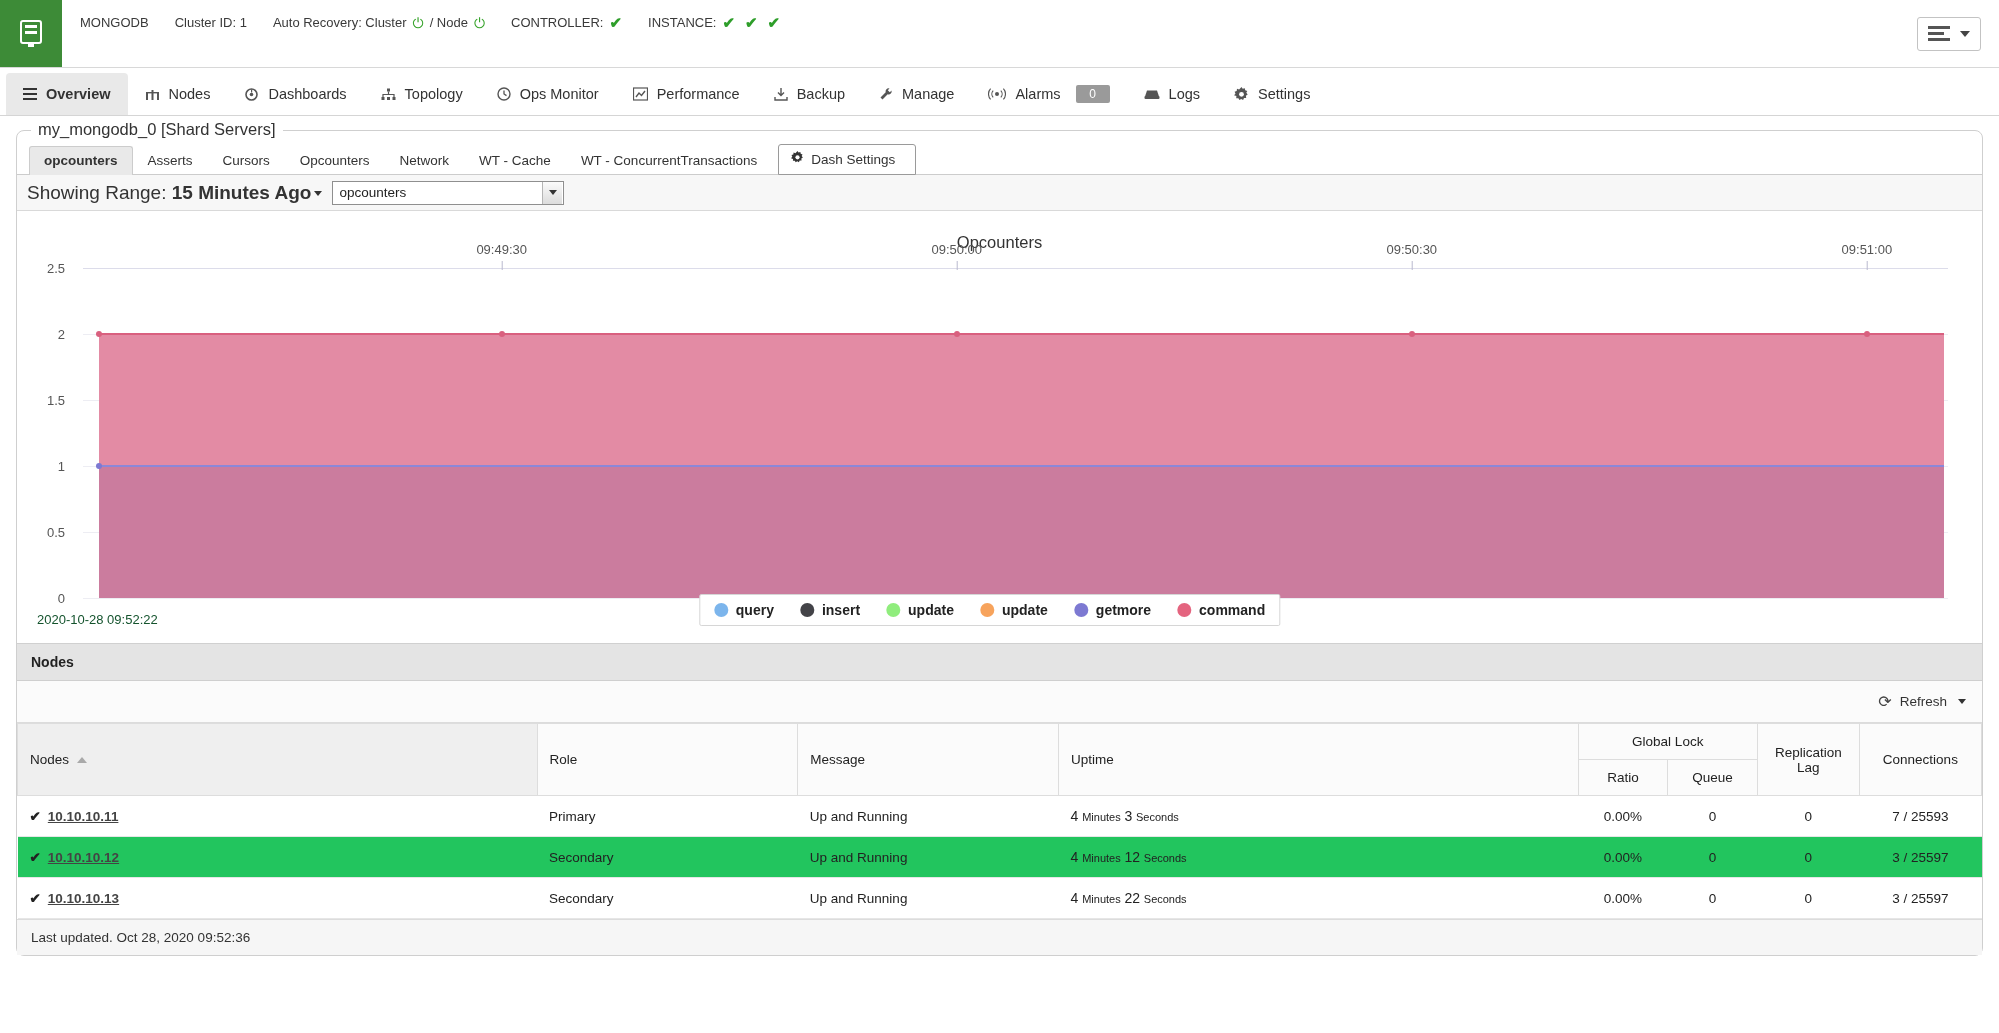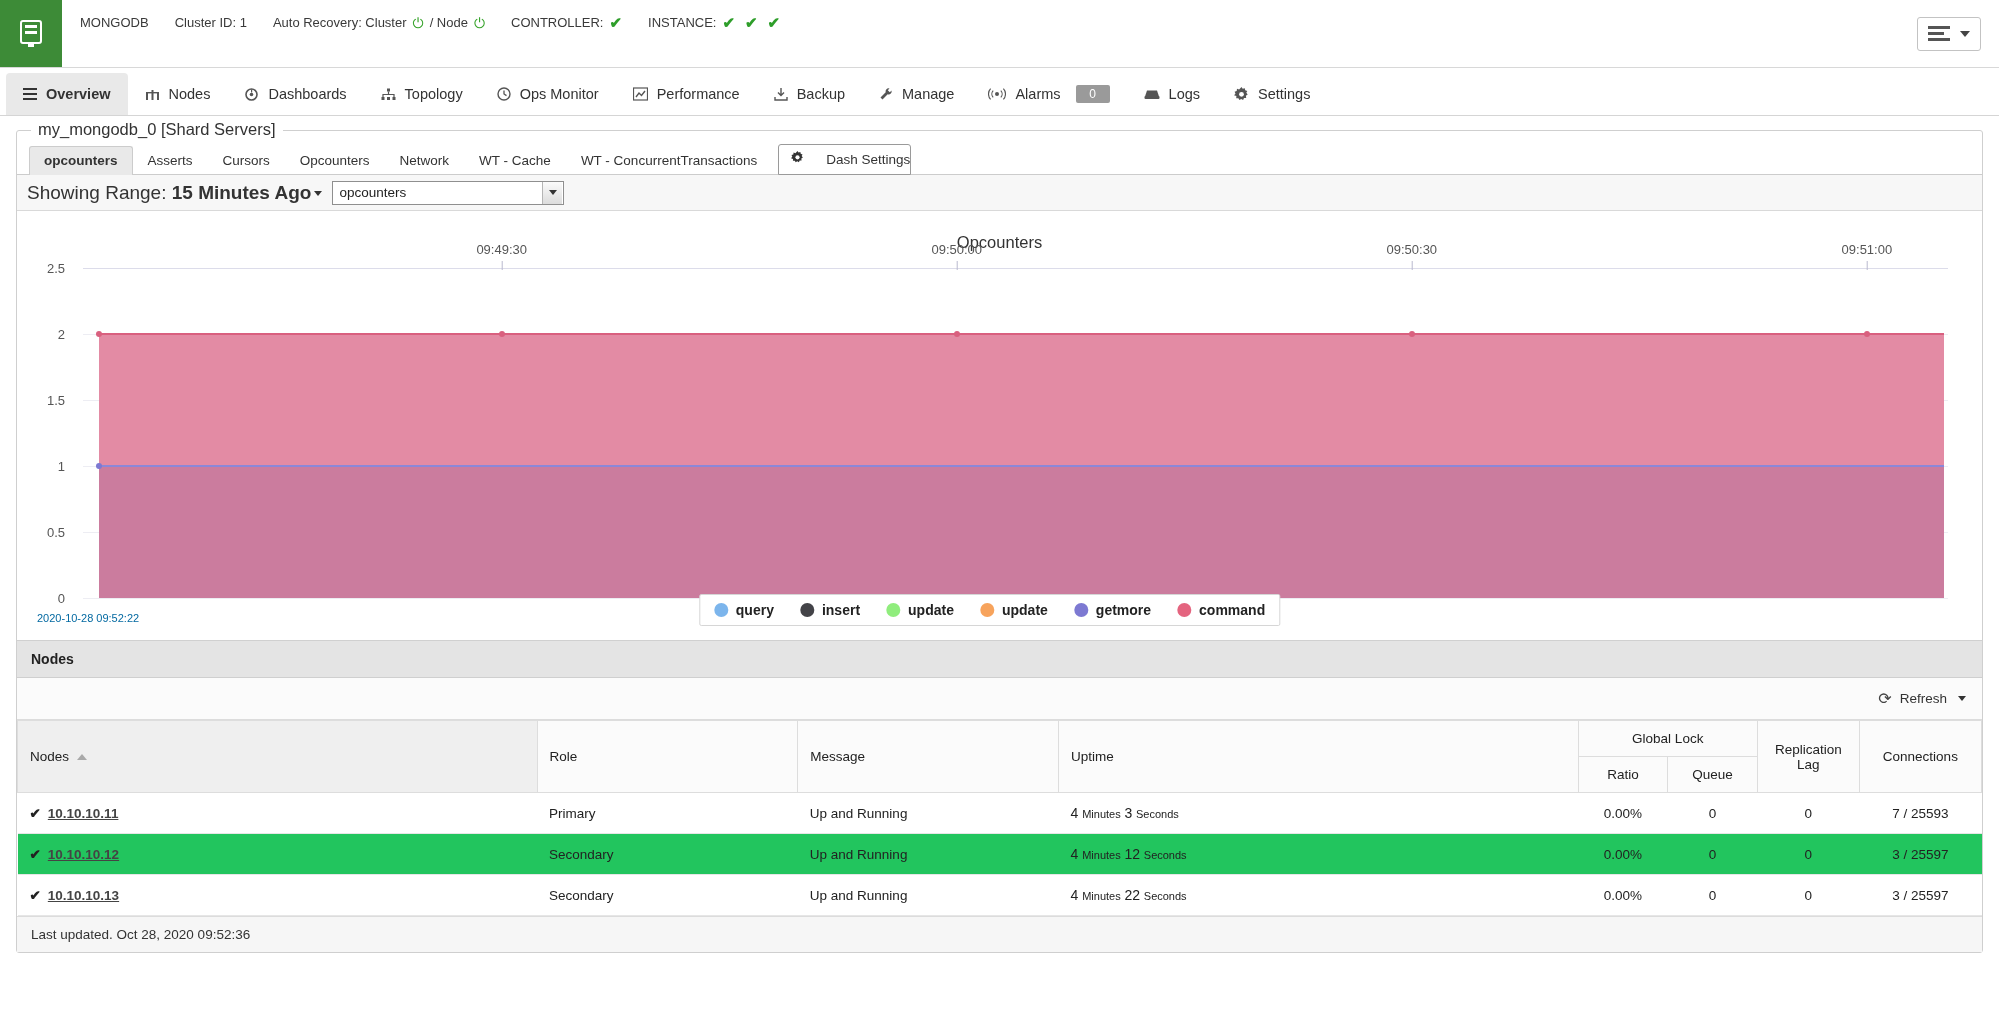--- a/index.html
+++ b/index.html
@@ -33,30 +33,30 @@
 
   
   .mainnav { display:flex; align-items:flex-end; height:48px; border-bottom:1px solid #d5d5d5; background:#fff; padding-left:6px; }
   .mainnav .item { display:flex; align-items:center; gap:9px; height:42px; padding:0 17px; font-size:14.5px; color:#333; cursor:pointer;
                    border-radius:4px 4px 0 0; }
   .mainnav .item.active { background:#e9e9e9; font-weight:bold; }
   .mainnav .item svg, .mainnav .item .gi { color:#555; display:block; }
   .badge { background:#9a9a9a; color:#fff; font-size:12px; min-width:34px; text-align:center; padding:2px 6px; border-radius:2px; margin-left:6px; }
 
   
-  .panel { margin:14px 16px 0 16px; border:1px solid #cfcfcf; border-radius:3px; position:relative; background:#fff; }
+  .panel { margin:14px 16px 0 16px; border:1px solid #cfcfcf; border-radius:8px; position:relative; background:#fff; }
   .panel > .legend-title { position:absolute; top:-11px; left:14px; background:#fff; padding:0 7px; font-size:16.5px; color:#333; }
 
   
   .subtabs { display:flex; align-items:flex-end; padding:16px 0 0 12px; border-bottom:1px solid #ccc; height:44px; }
   .subtabs .st { font-size:13.5px; padding:6px 14px 7px 14px; color:#333; cursor:pointer; border:1px solid transparent; border-bottom:none;
                  border-radius:3px 3px 0 0; position:relative; top:1px; }
   .subtabs .st.active { background:#e9e9e9; font-weight:bold; border-color:#ccc; }
-  .subtabs .st.boxed { border:1px solid #9a9a9a; background:#fff; display:flex; align-items:center; gap:22px; margin-left:6px;
-                       border-radius:3px 3px 0 0; padding:6px 0 7px 12px; }
+  .subtabs .st.boxed { border:1px solid #9a9a9a; background:#fff; display:flex; align-items:center; gap:7px; margin-left:6px;
+                       border-radius:3px 3px 0 0; padding:6px 20px 7px 12px; }
 
   
   .rangebar { display:flex; align-items:center; gap:10px; height:36px; padding:0 10px; background:#f7f7f7; border-bottom:1px solid #d9d9d9; }
   .rangebar .lbl { font-size:19px; color:#333; }
   .rangebar .lbl b { font-weight:bold; }
   .tri-dn { display:inline-block; width:0;height:0;border-left:4px solid transparent;border-right:4px solid transparent;border-top:5px solid #333; margin-left:3px; vertical-align:middle; }
   .selectbox { width:232px; height:24px; border:1px solid #8f8f8f; background:#fff; display:flex; align-items:center;
                justify-content:space-between; font-size:13.5px; padding-left:6px; cursor:pointer; }
   .selectbox .arrowcell { width:20px; height:22px; background:linear-gradient(#fbfbfb,#dcdcdc); border-left:1px solid #b5b5b5;
                           display:flex; align-items:center; justify-content:center; margin:0 1px 0 0; }
@@ -78,21 +78,21 @@
   .dot.red { background:#d9607f; }
   .dot.blue { background:#7d79d2; }
   .dot.redb { background:#d9607f; }
 
   .legendbox { position:absolute; left:50%; transform:translateX(-50%); bottom:-28px; border:1px solid #d6d6d6; background:#fff;
                display:flex; align-items:center; gap:0; padding:7px 14px; border-radius:2px; }
   .legendbox .li { display:flex; align-items:center; gap:8px; margin-right:26px; font-size:14px; font-weight:bold; color:#222; }
   .legendbox .li:last-child { margin-right:0; }
   .swatch { width:14px; height:14px; border-radius:50%; display:block; }
 
-  .chart-ts { font-size:11px; color:#0369a1; padding:14px 0 16px 20px; }
+  .chart-ts { font-size:13px; color:#14532d; padding:14px 0 16px 20px; }
 
   
   .nodes-header { background:#e4e4e4; border-top:1px solid #d0d0d0; border-bottom:1px solid #cfcfcf; font-weight:bold; font-size:14px;
                   padding:10px 14px; color:#222; }
   .toolbar-row { height:42px; background:#fbfbfb; border-bottom:1px solid #dcdcdc; display:flex; align-items:center; justify-content:flex-end;
                  padding-right:16px; }
   .refresh-btn { display:flex; align-items:center; gap:8px; font-size:13.5px; color:#333; cursor:pointer; }
   .refresh-btn .ri { font-size:16px; color:#444; }
 
   table.nodes { width:100%; border-collapse:collapse; font-size:13.5px; }

